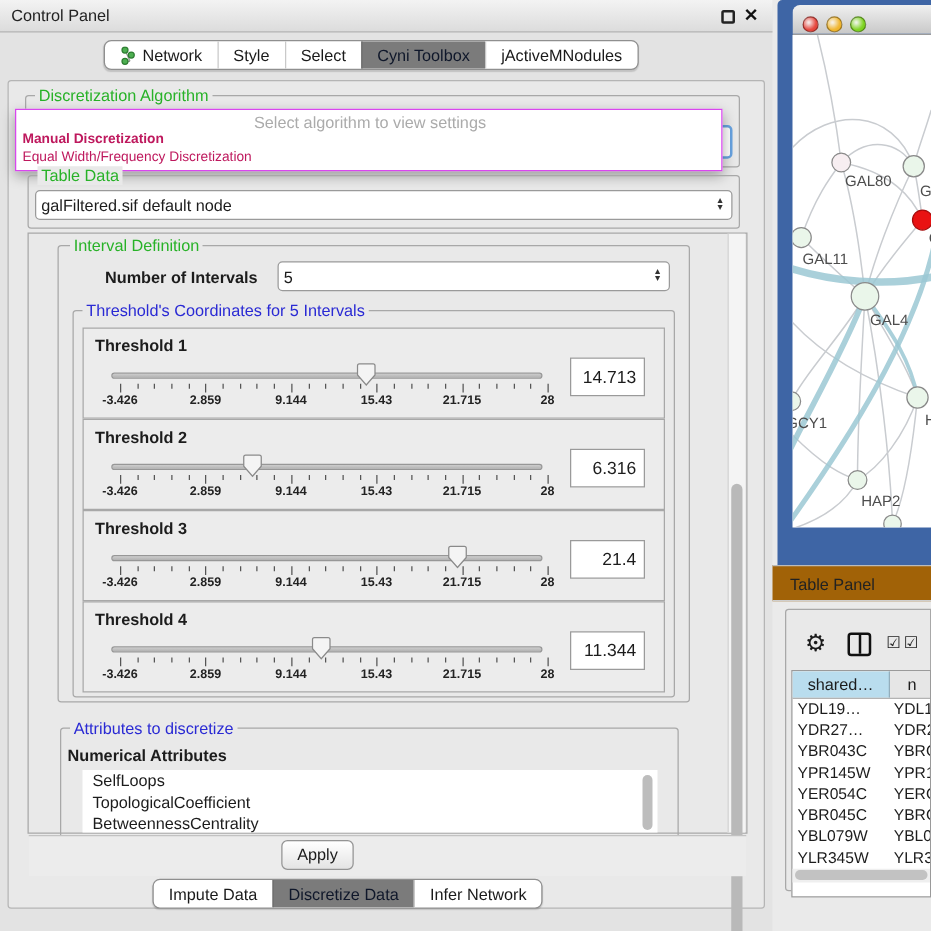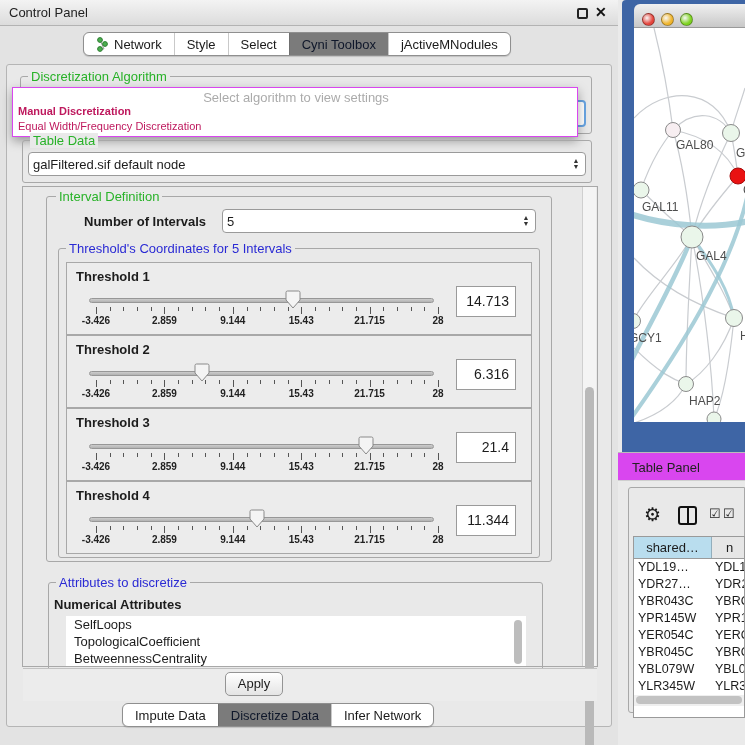--- a/index.html
+++ b/index.html
@@ -97,21 +97,21 @@
 
   
   #net-frame { left:622px; top:0; width:123px; height:455px; background:#3e65a5; border-radius:4px 0 0 0; }
   #mac-titlebar { left:634px; top:4px; width:111px; height:24px;
     background:linear-gradient(#f0f0f0,#c8c8c8); border-bottom:1px solid #9a9a9a; border-radius:6px 0 0 0; }
   .light { position:absolute; top:9px; width:13px; height:13px; border-radius:50%;
     border:1px solid rgba(0,0,0,.35); }
   #net-canvas { left:634px; top:28px; width:111px; height:394px; background:#fff; overflow:hidden; }
 
   
-  #tp-bar { left:618px; top:452px; width:127px; height:29px; background:#d946ef;
+  #tp-bar { left:618px; top:452px; width:127px; height:29px; background:#a16207;
     border-top:1px solid #bbb; border-bottom:1px solid #cfcfcf; }
   #tp-title { left:632px; top:459px; font-size:13px; color:#222; }
   #tp-window { left:628px; top:487px; width:117px; height:226px; background:#e9e9e9;
     border:1px solid #a8a8a8; border-radius:3px 0 0 3px; }
   #tp-gear { left:644px; top:503px; font-size:19px; color:#1a1a1a; }
   #tp-split { left:678px; top:506px; width:19px; height:19px; border:2px solid #111; border-radius:3px; }
   #tp-split::after { content:""; position:absolute; left:7px; top:0; width:2px; height:15px; background:#111; }
   .tp-check { position:absolute; top:506px; font-size:13px; color:#222; }
   #tp-table { left:633px; top:536px; width:112px; height:182px; background:#fff;
     border:1px solid #9a9a9a; overflow:hidden; }

